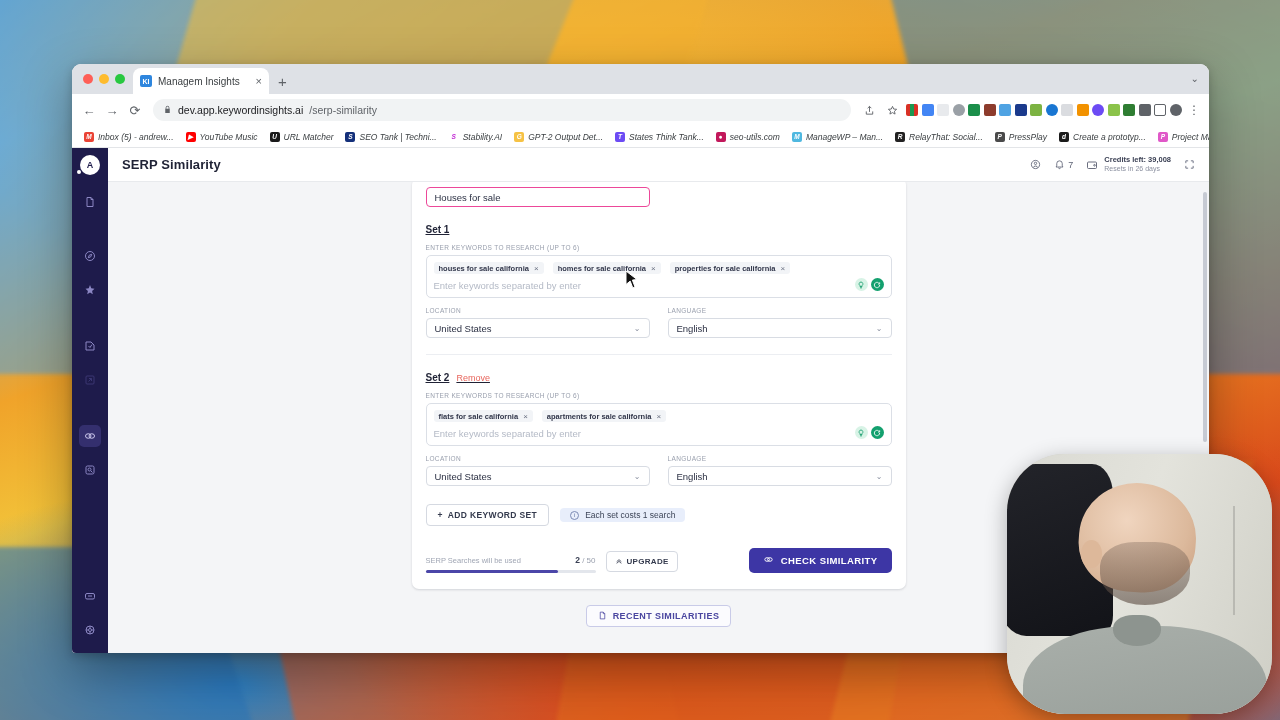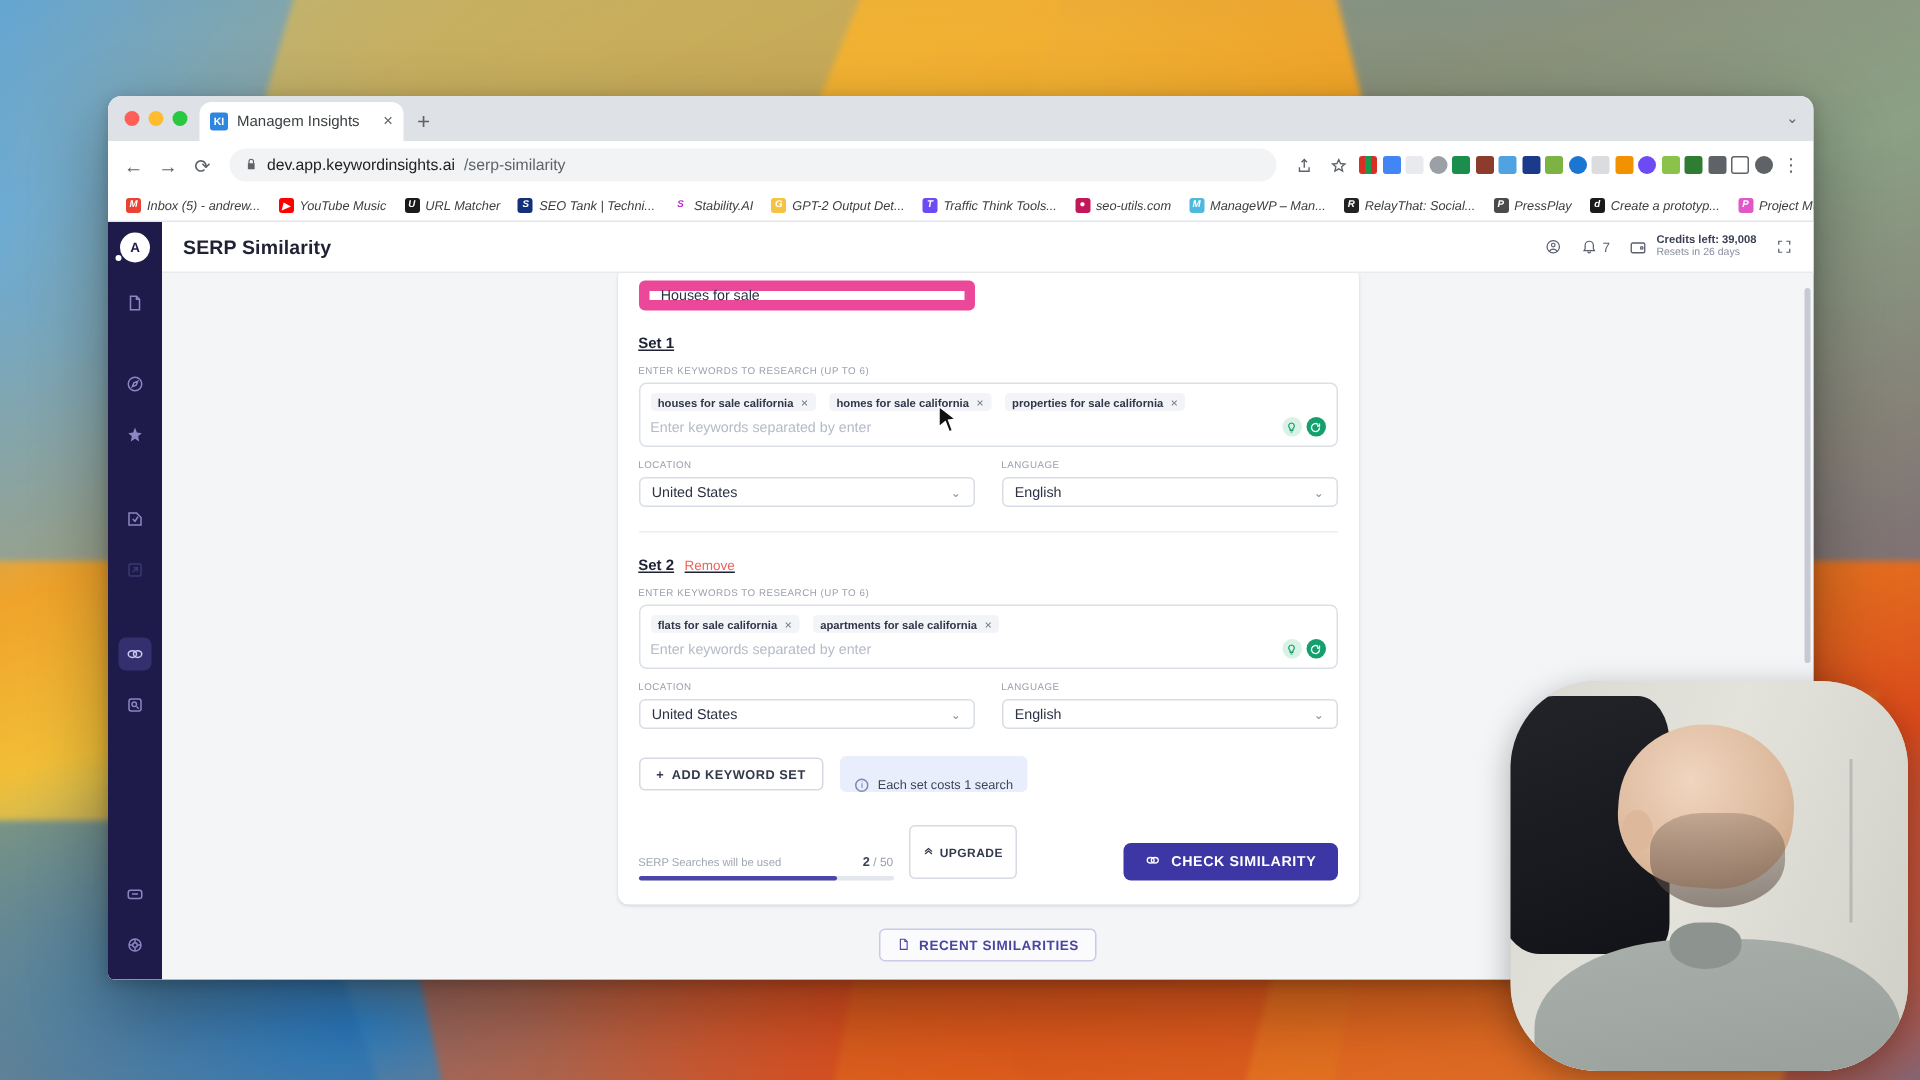--- a/index.html
+++ b/index.html
@@ -165,21 +165,21 @@
     display: flex; flex-direction: column; align-items: center;
     padding-top: 0;
   }
   .card {
     width: 494px; background: #fff; border-radius: 7px;
     box-shadow: 0 1px 3px rgba(16,24,40,.09), 0 1px 2px rgba(16,24,40,.06);
     padding: 0 14px 16px;
     margin-top: -4px;
   }
   .topinput {
-    width: 224px; height: 20px; border: 7px solid #ec4899; border-radius: 4px;
+    width: 224px; height: 20px; border: 1px solid #ec4899; border-radius: 4px;
     display: flex; align-items: center; padding: 0 8px;
     font-size: 9.5px; color: #2c3144; margin-top: 9px;
   }
   .set-title { font-size: 10px; font-weight: bold; color: #1f2235; margin-top: 17px;
                display: flex; align-items: baseline; gap: 7px; text-decoration: underline; }
   .set-title .remove { font-size: 9px; font-weight: normal; color: #e8655c; }
   .flabel { font-size: 6.5px; letter-spacing: .35px; color: #9aa0ae;
             margin-top: 9px; margin-bottom: 4px; text-transform: uppercase; }
   .kwbox {
     border: 1px solid #dbdfe6; border-radius: 5px; padding: 6px 7px 5px;
@@ -212,39 +212,39 @@
   .select .chev { color: #8a90a0; font-size: 8px; }
   .divider { height: 1px; background: #eceef2; margin: 16px 0 0; }
 
   .btnrow { display: flex; align-items: center; gap: 11px; margin-top: 18px; }
   .btn-outline {
     border: 1px solid #d5d9e1; border-radius: 4px; height: 22px;
     display: flex; align-items: center; padding: 0 11px; gap: 5px;
     font-size: 8.5px; font-weight: bold; color: #343a4d; letter-spacing: .35px;
   }
   .note {
-    background: #e8eefb; border-radius: 4px; height: 24px;
-    display: flex; align-items: flex-end; padding: 0 10px; gap: 6px;
+    background: #e8eefb; border-radius: 4px; height: 14px;
+    display: flex; align-items: center; padding: 0 10px; gap: 6px;
     font-size: 8.5px; color: #3d4558;
   }
   .note .i { width:9px;height:9px;border-radius:50%;border:1px solid #7b8ab4;
              display:flex;align-items:center;justify-content:center;
              font-size:6px;color:#5d6f9c; }
 
   .footrow { display: flex; align-items: flex-end; margin-top: 22px; gap: 10px; }
   .usage { width: 170px; }
   .usage .utop { display: flex; align-items: baseline; }
   .usage .ulabel { font-size: 7.5px; color: #a0a6b4; }
   .usage .ucount { margin-left: auto; font-size: 8px; color: #9aa0ae; }
   .usage .ucount b { color: #3a4054; font-size: 8.5px; }
   .track { height: 3px; background: #e3e6ec; border-radius: 2px; margin-top: 5px; position: relative; }
   .track .fill { position:absolute; left:0; top:0; bottom:0; width:78%;
                  background:#4b46a8; border-radius:2px; }
   .upgrade {
-    border: 1px solid #d5d9e1; border-radius: 4px; height: 36px;
+    border: 1px solid #d5d9e1; border-radius: 4px; height: 21px;
     display: flex; align-items: center; padding: 0 8px; gap: 4px;
     font-size: 8px; font-weight: bold; color: #343a4d; letter-spacing: .3px;
     margin-bottom: 1px;
   }
   .cta {
     margin-left: auto; background: #3d36a5; color: #fff;
     border-radius: 5px; height: 25px; display: flex; align-items: center;
     padding: 0 14px; gap: 7px; font-size: 9.5px; font-weight: bold; letter-spacing: .4px;
   }
   .recent-wrap { margin-top: 16px; }
@@ -384,21 +384,21 @@
       <div class="bm">
         <span class="bmicon" style="background: rgb(255, 255, 255); color: rgb(192, 38, 211);">S</span>
         <span>Stability.AI</span>
       </div>
       <div class="bm">
         <span class="bmicon" style="background: rgb(246, 194, 68);">G</span>
         <span>GPT-2 Output Det...</span>
       </div>
       <div class="bm">
         <span class="bmicon" style="background: rgb(108, 75, 244);">T</span>
-        <span>Traffic Think Tools...</span>
+        <span>States Think Tank...</span>
       </div>
       <div class="bm">
         <span class="bmicon" style="background: rgb(194, 24, 91);">●</span>
         <span>seo-utils.com</span>
       </div>
       <div class="bm">
         <span class="bmicon" style="background: rgb(79, 184, 224);">M</span>
         <span>ManageWP – Man...</span>
       </div>
       <div class="bm">

